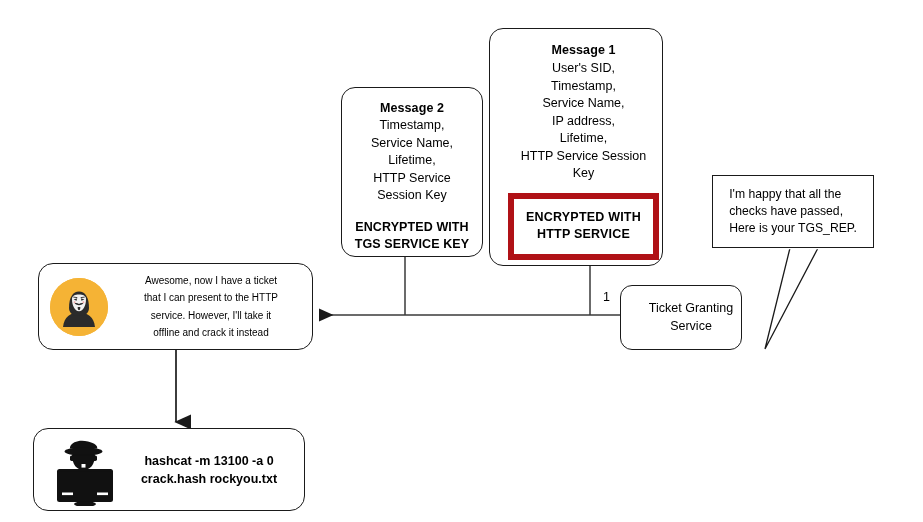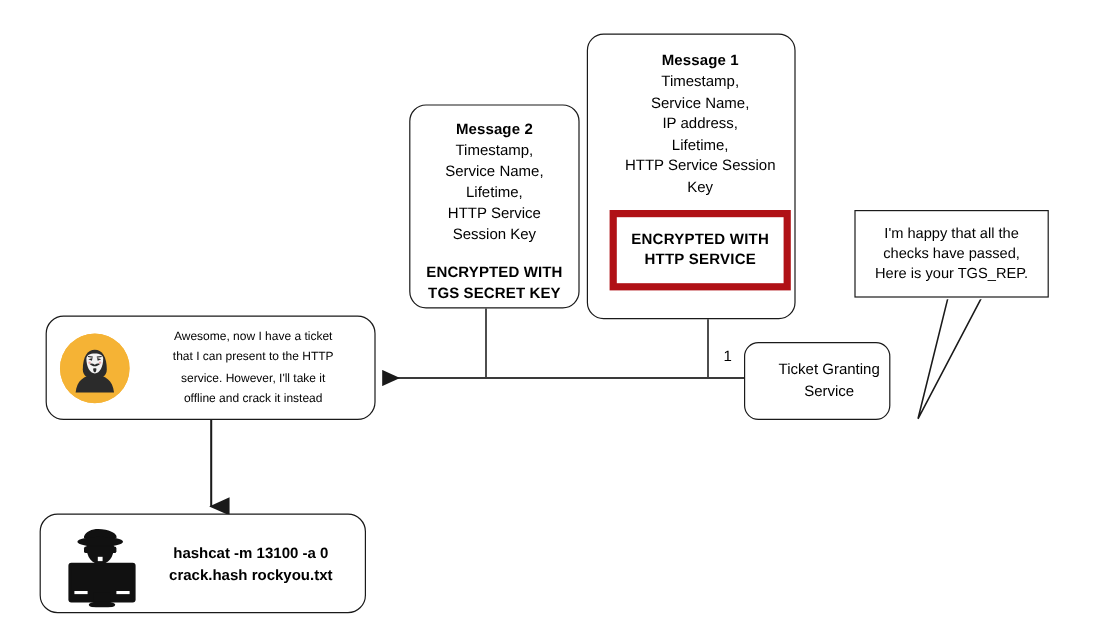--- a/index.html
+++ b/index.html
@@ -96,21 +96,20 @@
 
   
   #bubble {
     position: absolute;
     left: 712px; top: 175px; width: 162px; height: 73px;
     box-sizing: border-box;
     background: #ffffff;
     border: 1.3px solid #1a1a1a;
     border-radius: 0;
     display: flex; align-items: center; justify-content: center;
-    text-align: center;
     font-size: 12.2px;
     line-height: 17px;
     color: #000;
     z-index: 4;
   }
   #bubble div { white-space: nowrap; }
 
   
   #userbox {
     left: 38px; top: 263px; width: 275px; height: 87px;
@@ -187,20 +186,21 @@
     <line x1="176" y1="350" x2="176" y2="422" stroke="#1a1a1a" stroke-width="1.7" marker-end="url(#arrD)"></line>
 
     <path d="M765,349 L790,248 M765,349 L818,248" stroke="#1a1a1a" stroke-width="1.3" fill="none"></path>
 
     <line x1="786" y1="248" x2="822" y2="248" stroke="#ffffff" stroke-width="2.6"></line>
   </svg>
 
   <div class="node" id="msg1">
     <div class="msg-title">Message 1</div>
     <div class="msg-lines">
+      <div>User's SID,</div>
       <div>Timestamp,</div>
       <div>Service Name,</div>
       <div>IP address,</div>
       <div>Lifetime,</div>
       <div>HTTP Service Session</div>
       <div>Key</div>
     </div>
     <div class="enc-red">
       <div>ENCRYPTED WITH</div>
       <div>HTTP SERVICE</div>
@@ -211,21 +211,21 @@
     <div class="msg-title">Message 2</div>
     <div class="msg-lines">
       <div>Timestamp,</div>
       <div>Service Name,</div>
       <div>Lifetime,</div>
       <div>HTTP Service</div>
       <div>Session Key</div>
     </div>
     <div class="enc-plain">
       <div>ENCRYPTED WITH</div>
-      <div>TGS SECRET KEY</div>
+      <div>TGS SERVICE KEY</div>
     </div>
   </div>
 
   <div class="node" id="tgs">
     <div>Ticket Granting</div>
     <div>Service</div>
   </div>
 
   <div class="edge-label" id="label-1">1</div>
 

